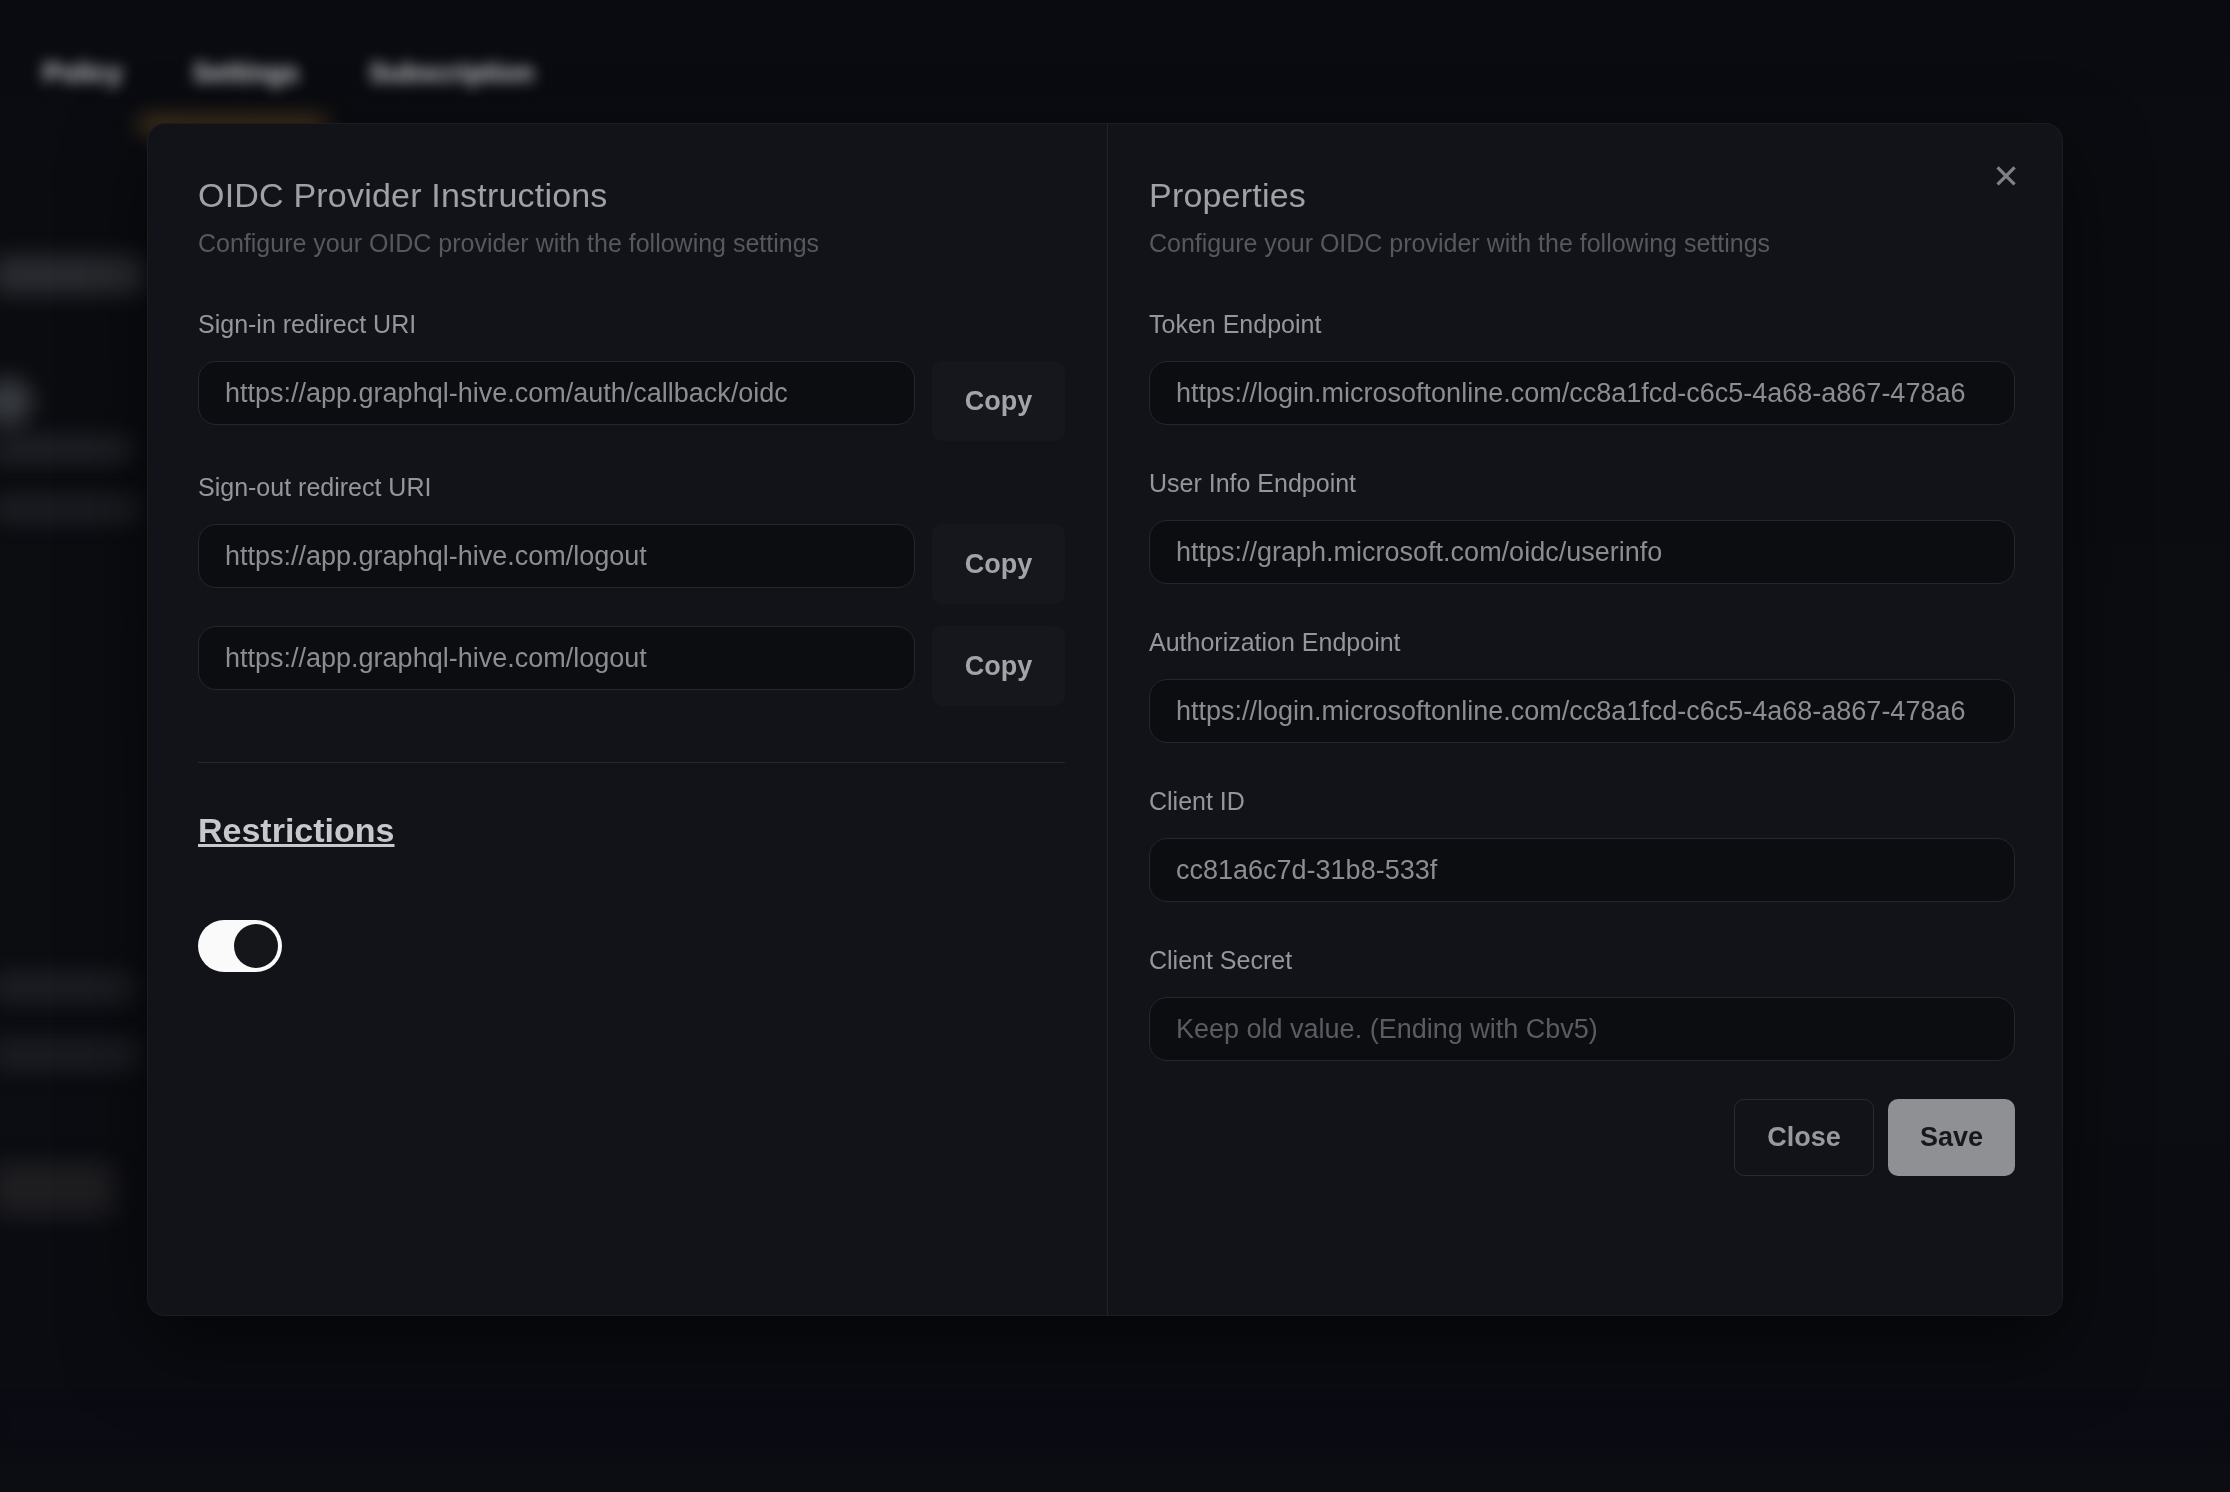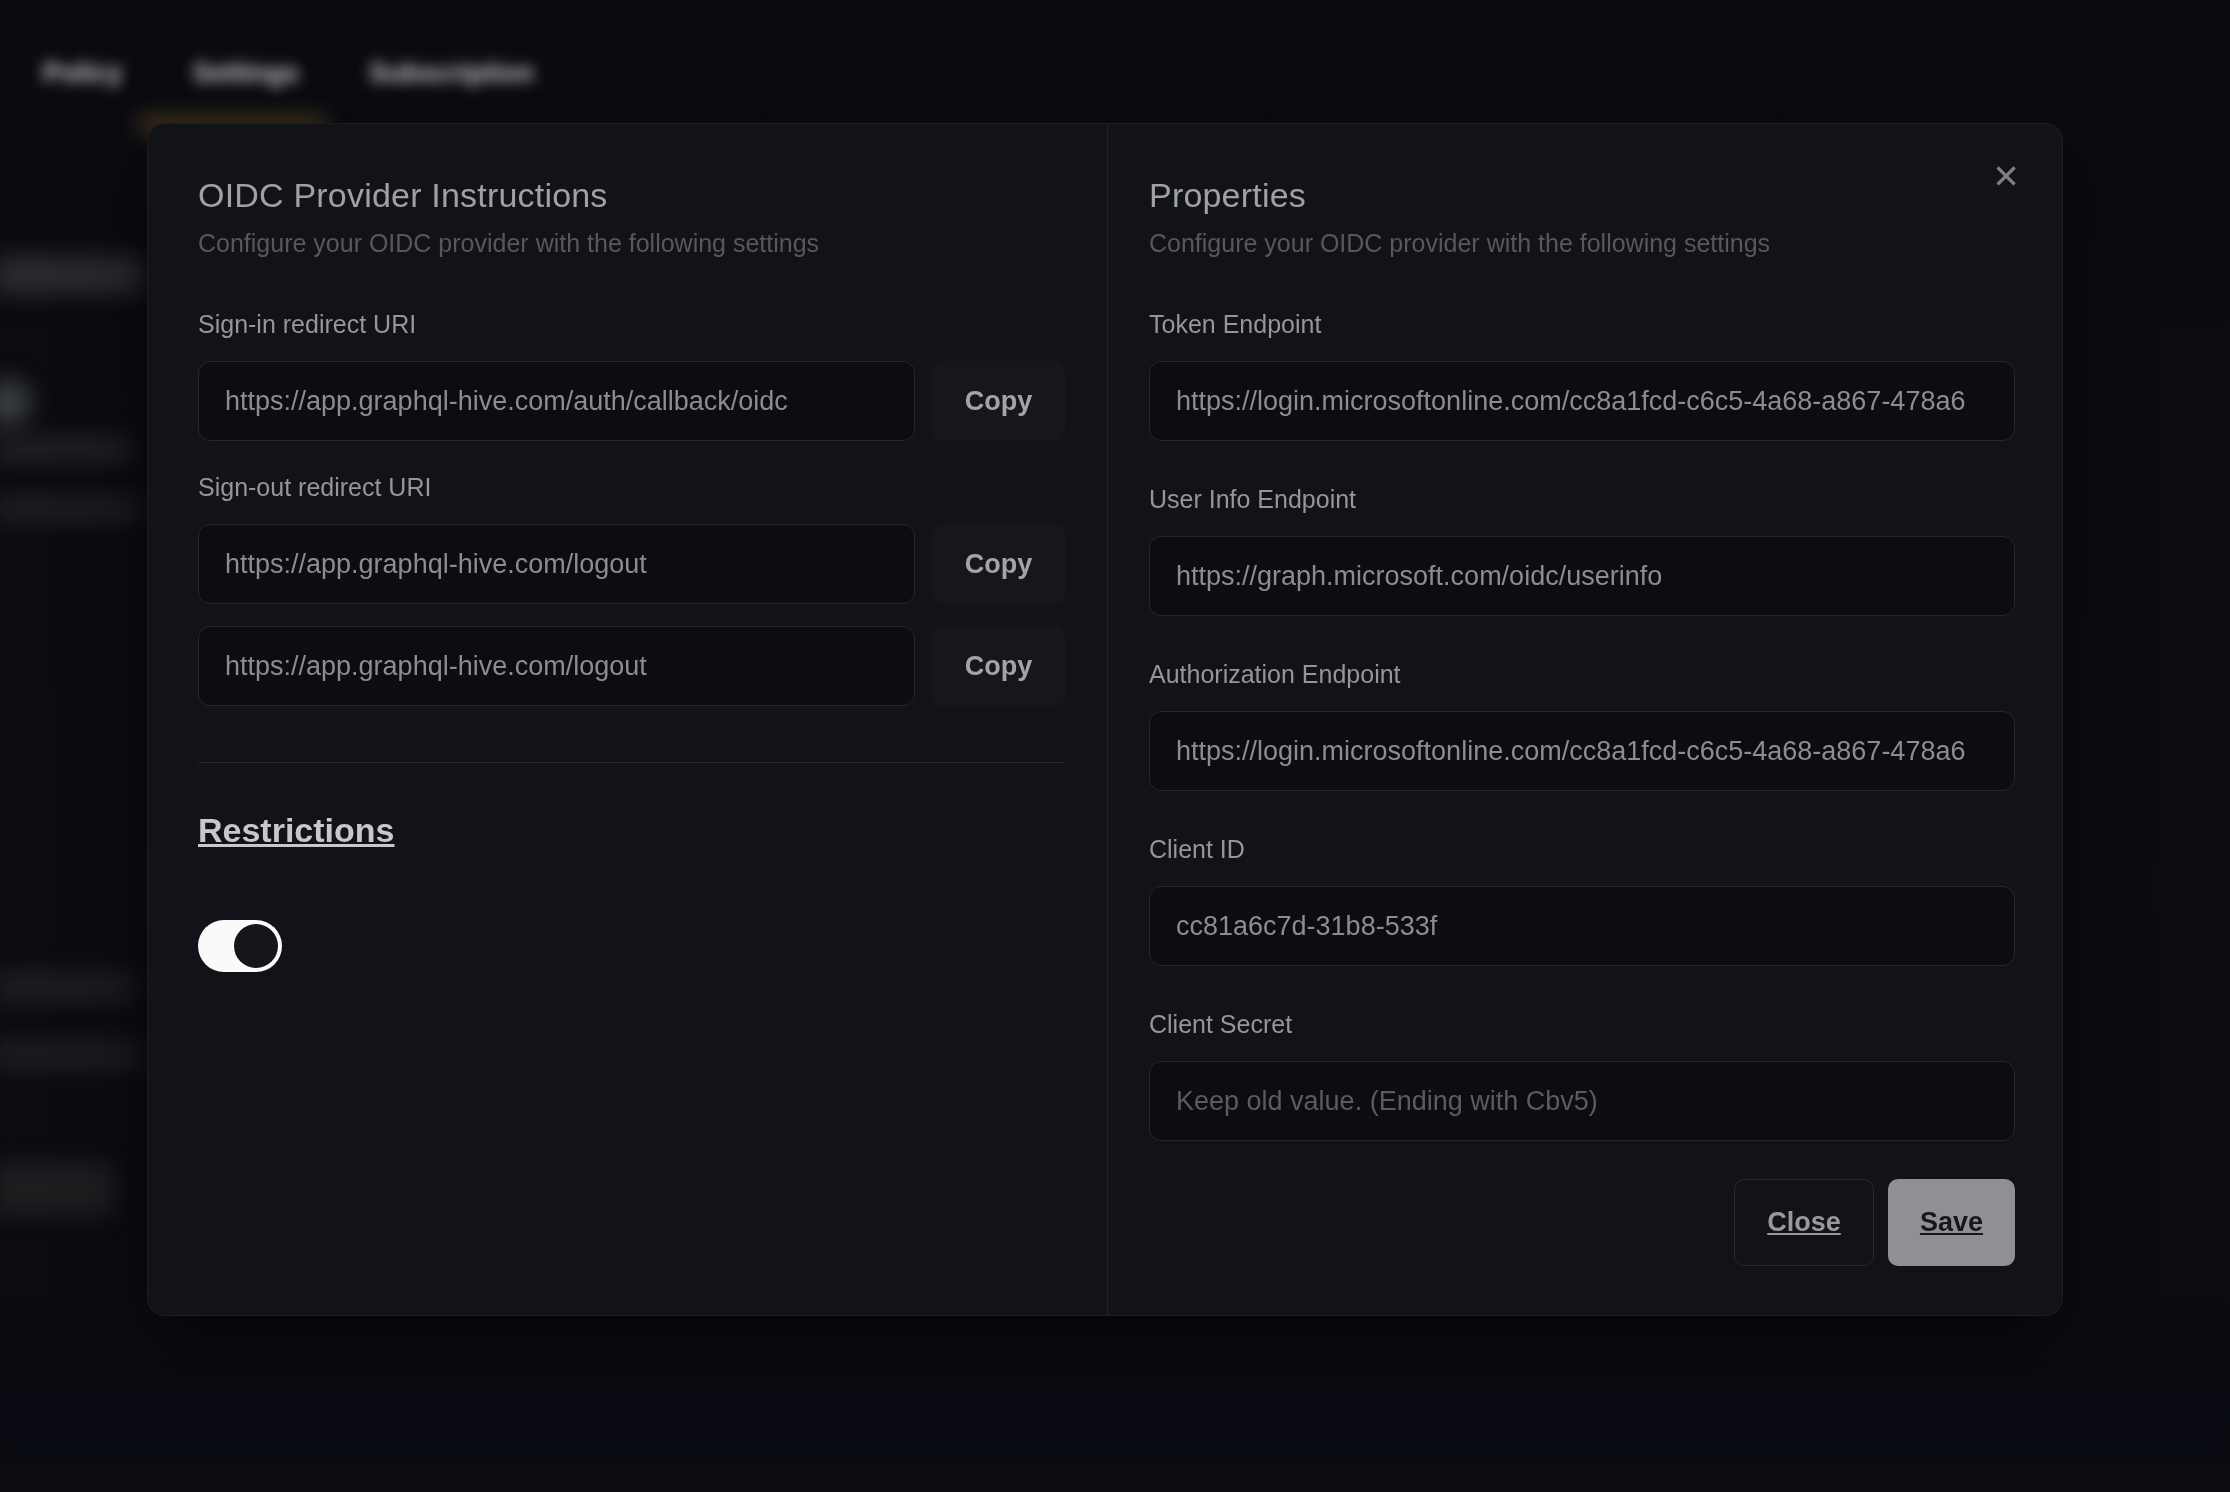--- a/index.html
+++ b/index.html
@@ -35,21 +35,21 @@
   .col-divider { background: #232429; height: 100%; }
   .col { padding: 52px 42px 0 50px; position: relative; }
   .col.right { padding: 52px 47px 0 41px; }
 
   .modal-title { font-size: 34px; font-weight: 500; color: #9fa1a6; letter-spacing: 0.2px; }
   .modal-sub { margin-top: 14px; font-size: 25px; color: #56585e; }
 
   .field-label { margin-top: 52px; font-size: 25px; color: #94969b; }
   .field-row { margin-top: 22px; display: flex; gap: 17px; }
   .text-input {
-    flex: 1; height: 80px; background: #0c0d10; border: 1px solid #26272c; border-radius: 12px;
+    flex: 1; height: 64px; background: #0c0d10; border: 1px solid #26272c; border-radius: 18px;
     color: #8b8d92; font-size: 27px; font-family: "Liberation Sans", sans-serif;
     padding: 0 26px; outline: none; min-width: 0;
   }
   .text-input::placeholder { color: #5a5c62; }
   .copy-btn {
     width: 133px; height: 80px; border-radius: 10px; border: none; cursor: pointer;
     background: #16171c; color: #a2a4a9; font-size: 27px; font-weight: 600;
     font-family: "Liberation Sans", sans-serif;
   }
 
@@ -62,21 +62,21 @@
   .switch { position: relative; width: 84px; height: 52px; border-radius: 26px; background: #fafafa; cursor: pointer; margin-top: 22px; flex: 0 0 auto; }
   .switch .knob { position: absolute; top: 4px; right: 4px; width: 44px; height: 44px; border-radius: 50%; background: #15161a; }
 
   .close-icon {
     position: absolute; top: 30px; right: 34px; width: 44px; height: 44px;
     display: flex; align-items: center; justify-content: center;
     color: #7e8085; font-size: 33px; cursor: pointer; line-height: 1;
   }
 
   .footer { margin-top: 38px; display: flex; justify-content: flex-end; gap: 14px; }
-  .btn { height: 87px; border-radius: 10px; font-size: 27px; font-weight: 600; cursor: pointer; font-family: "Liberation Sans", sans-serif; text-decoration: underline; }
+  .btn { height: 77px; border-radius: 10px; font-size: 27px; font-weight: 600; cursor: pointer; font-family: "Liberation Sans", sans-serif; }
   .btn.close { width: 140px; background: transparent; border: 1px solid #2a2b30; color: #97999e; }
   .btn.save { width: 127px; background: #8e9094; border: none; color: #17181c; }
 </style>
 </head>
 <body>
 
 <div class="backdrop">
   <div class="bg-tabs">
     <span class="bg-tab">Policy</span>
     <span class="bg-tab">Settings</span>

